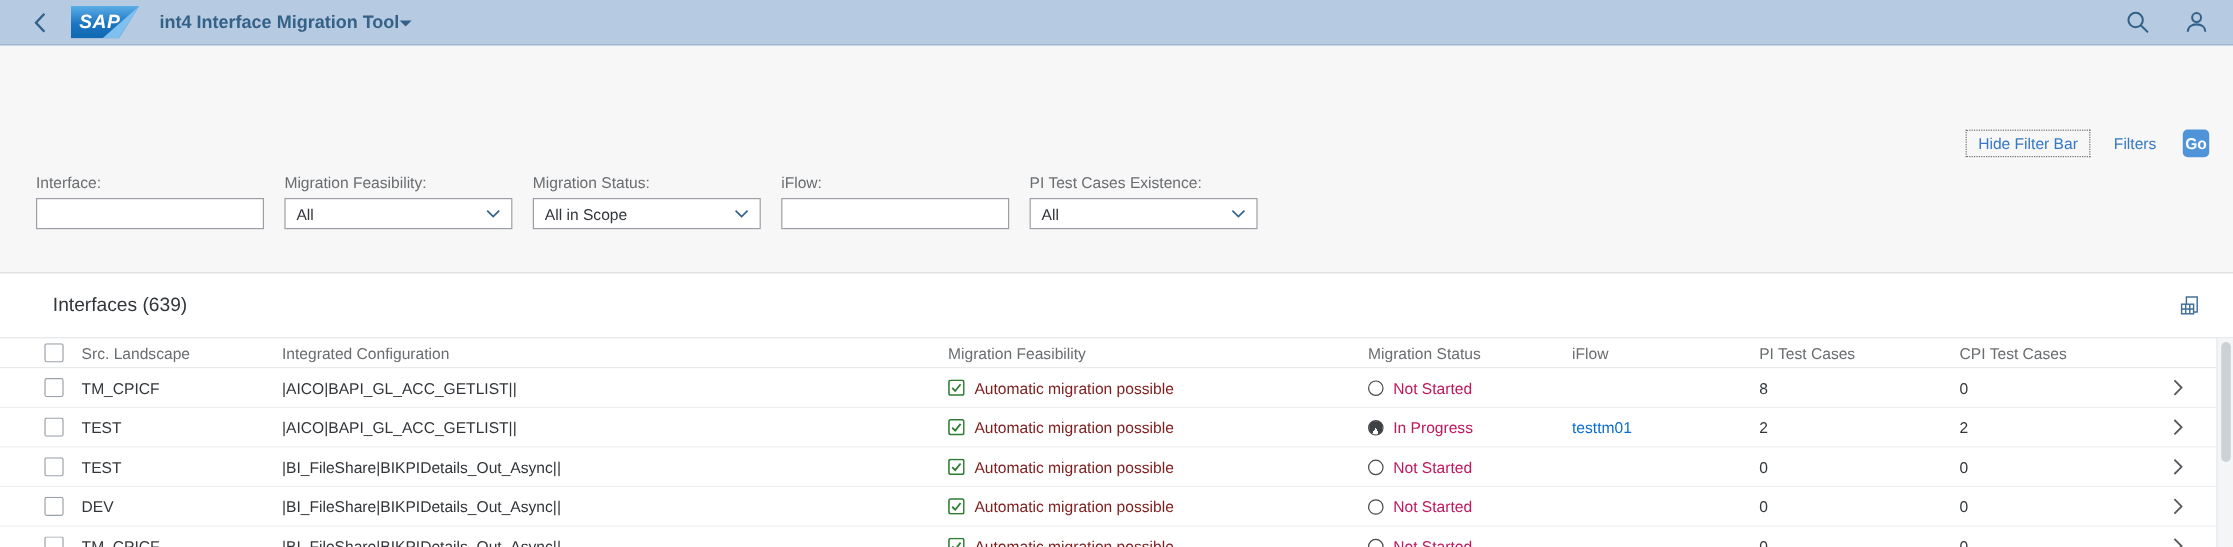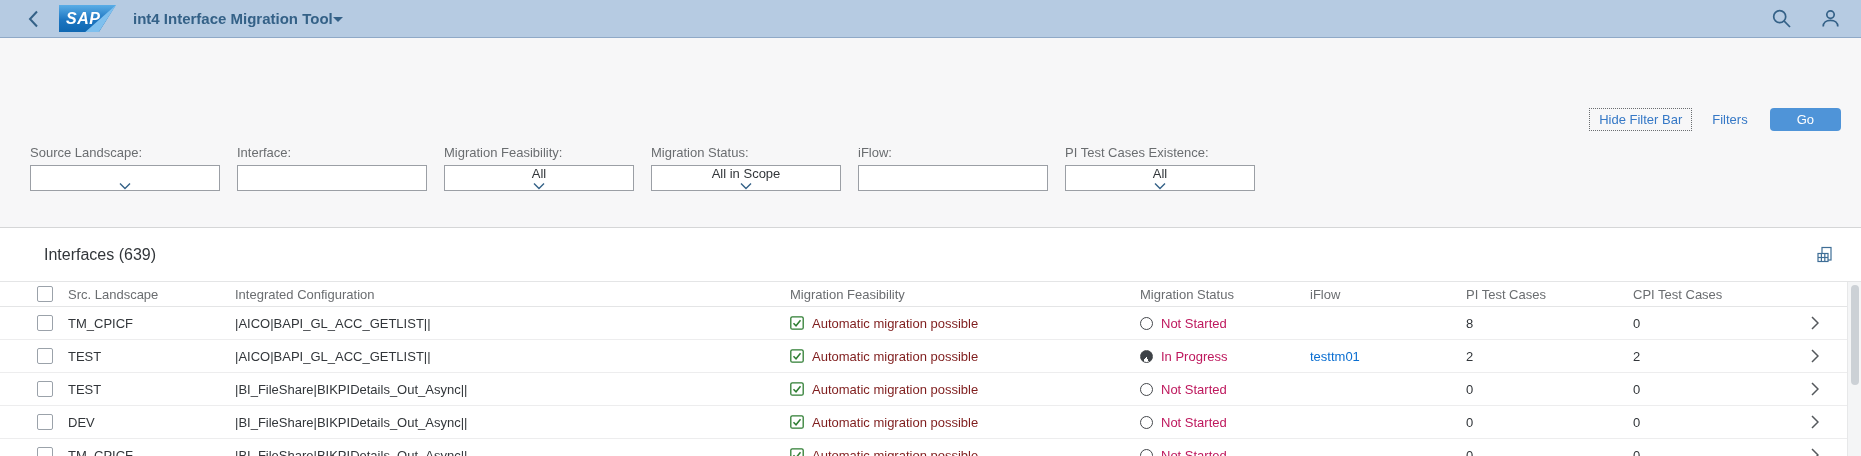--- a/index.html
+++ b/index.html
@@ -35,27 +35,27 @@
   .caret-down { width:0; height:0; border-left:5px solid transparent;
     border-right:5px solid transparent; border-top:5px solid #346187; margin-top:2px; }
   .shell-spacer { flex:1; }
   .shell-icon { color:#346187; margin-left:28px; display:flex; align-items:center; }
 
   
   .filter-area { background:#f7f7f8; height:190px; border-bottom:1px solid #d5d6d7; padding:0 20px; }
   .filter-actions { display:flex; justify-content:flex-end; align-items:center; gap:16px; padding-top:70px; }
   .hide-filter-btn { border:1px dotted #6a6d70; color:#3578c6; padding:3px 9px; }
   .filters-btn { color:#3578c6; padding:3px 4px; }
-  .go-btn { background:#4f94d8; color:#fff; border-radius:4px; padding:4px 27px; margin-left:2px; }
+  .go-btn { background:#4f94d8; color:#fff; border-radius:4px; padding:4px 2px; margin-left:2px;font-weight:bold; }
   .filter-fields { display:flex; gap:17px; margin-top:14px; margin-left:10px; }
   .filter-field { width:190px; }
   .filter-label { display:block; color:#6a6d70; margin-bottom:5px; }
   .filter-box {
     height:26px; background:#fff; border:1px solid #9b9fa5;
-    display:flex; align-items:center; justify-content:space-between; padding:0 9px;flex-direction:column;
+    display:flex; align-items:center; justify-content:space-between; padding:0 9px;
   }
   .filter-value { color:#32363a; }
   .dd-chevron { display:flex; align-items:center; color:#346187; }
 
   
   .table-toolbar { display:flex; align-items:center; height:53px; padding:0 26px 0 44px; background:#fff; }
   .table-title { font-size:16px; color:#32363a; }
   .toolbar-spacer { flex:1; }
   .toolbar-actions { display:flex; align-items:center; gap:27px; }
   .toolbar-action { color:#b4c3d4; cursor:default; }
@@ -129,31 +129,20 @@
     </button>
   </header>
 
   <section class="filter-area">
     <div class="filter-actions">
       <button class="hide-filter-btn">Hide Filter Bar</button>
       <button class="filters-btn">Filters</button>
       <button class="go-btn">Go</button>
     </div>
     <div class="filter-fields" id="filter-fields">
-  <div class="filter-field">
-    <span class="filter-label">Source Landscape:</span>
-    <div class="filter-box">
-      <span class="filter-value"></span>
-      <span class="dd-chevron">
-        <svg width="12" height="8" viewBox="0 0 12 8" fill="none" stroke="currentColor" stroke-width="1.4">
-                <polyline points="1,1.5 6,6.5 11,1.5"></polyline>
-              </svg>
-      </span>
-    </div>
-  </div>
 
 
   <div class="filter-field">
     <span class="filter-label">Interface:</span>
     <div class="filter-box">
       <span class="filter-value"></span>
 
     </div>
   </div>
 

